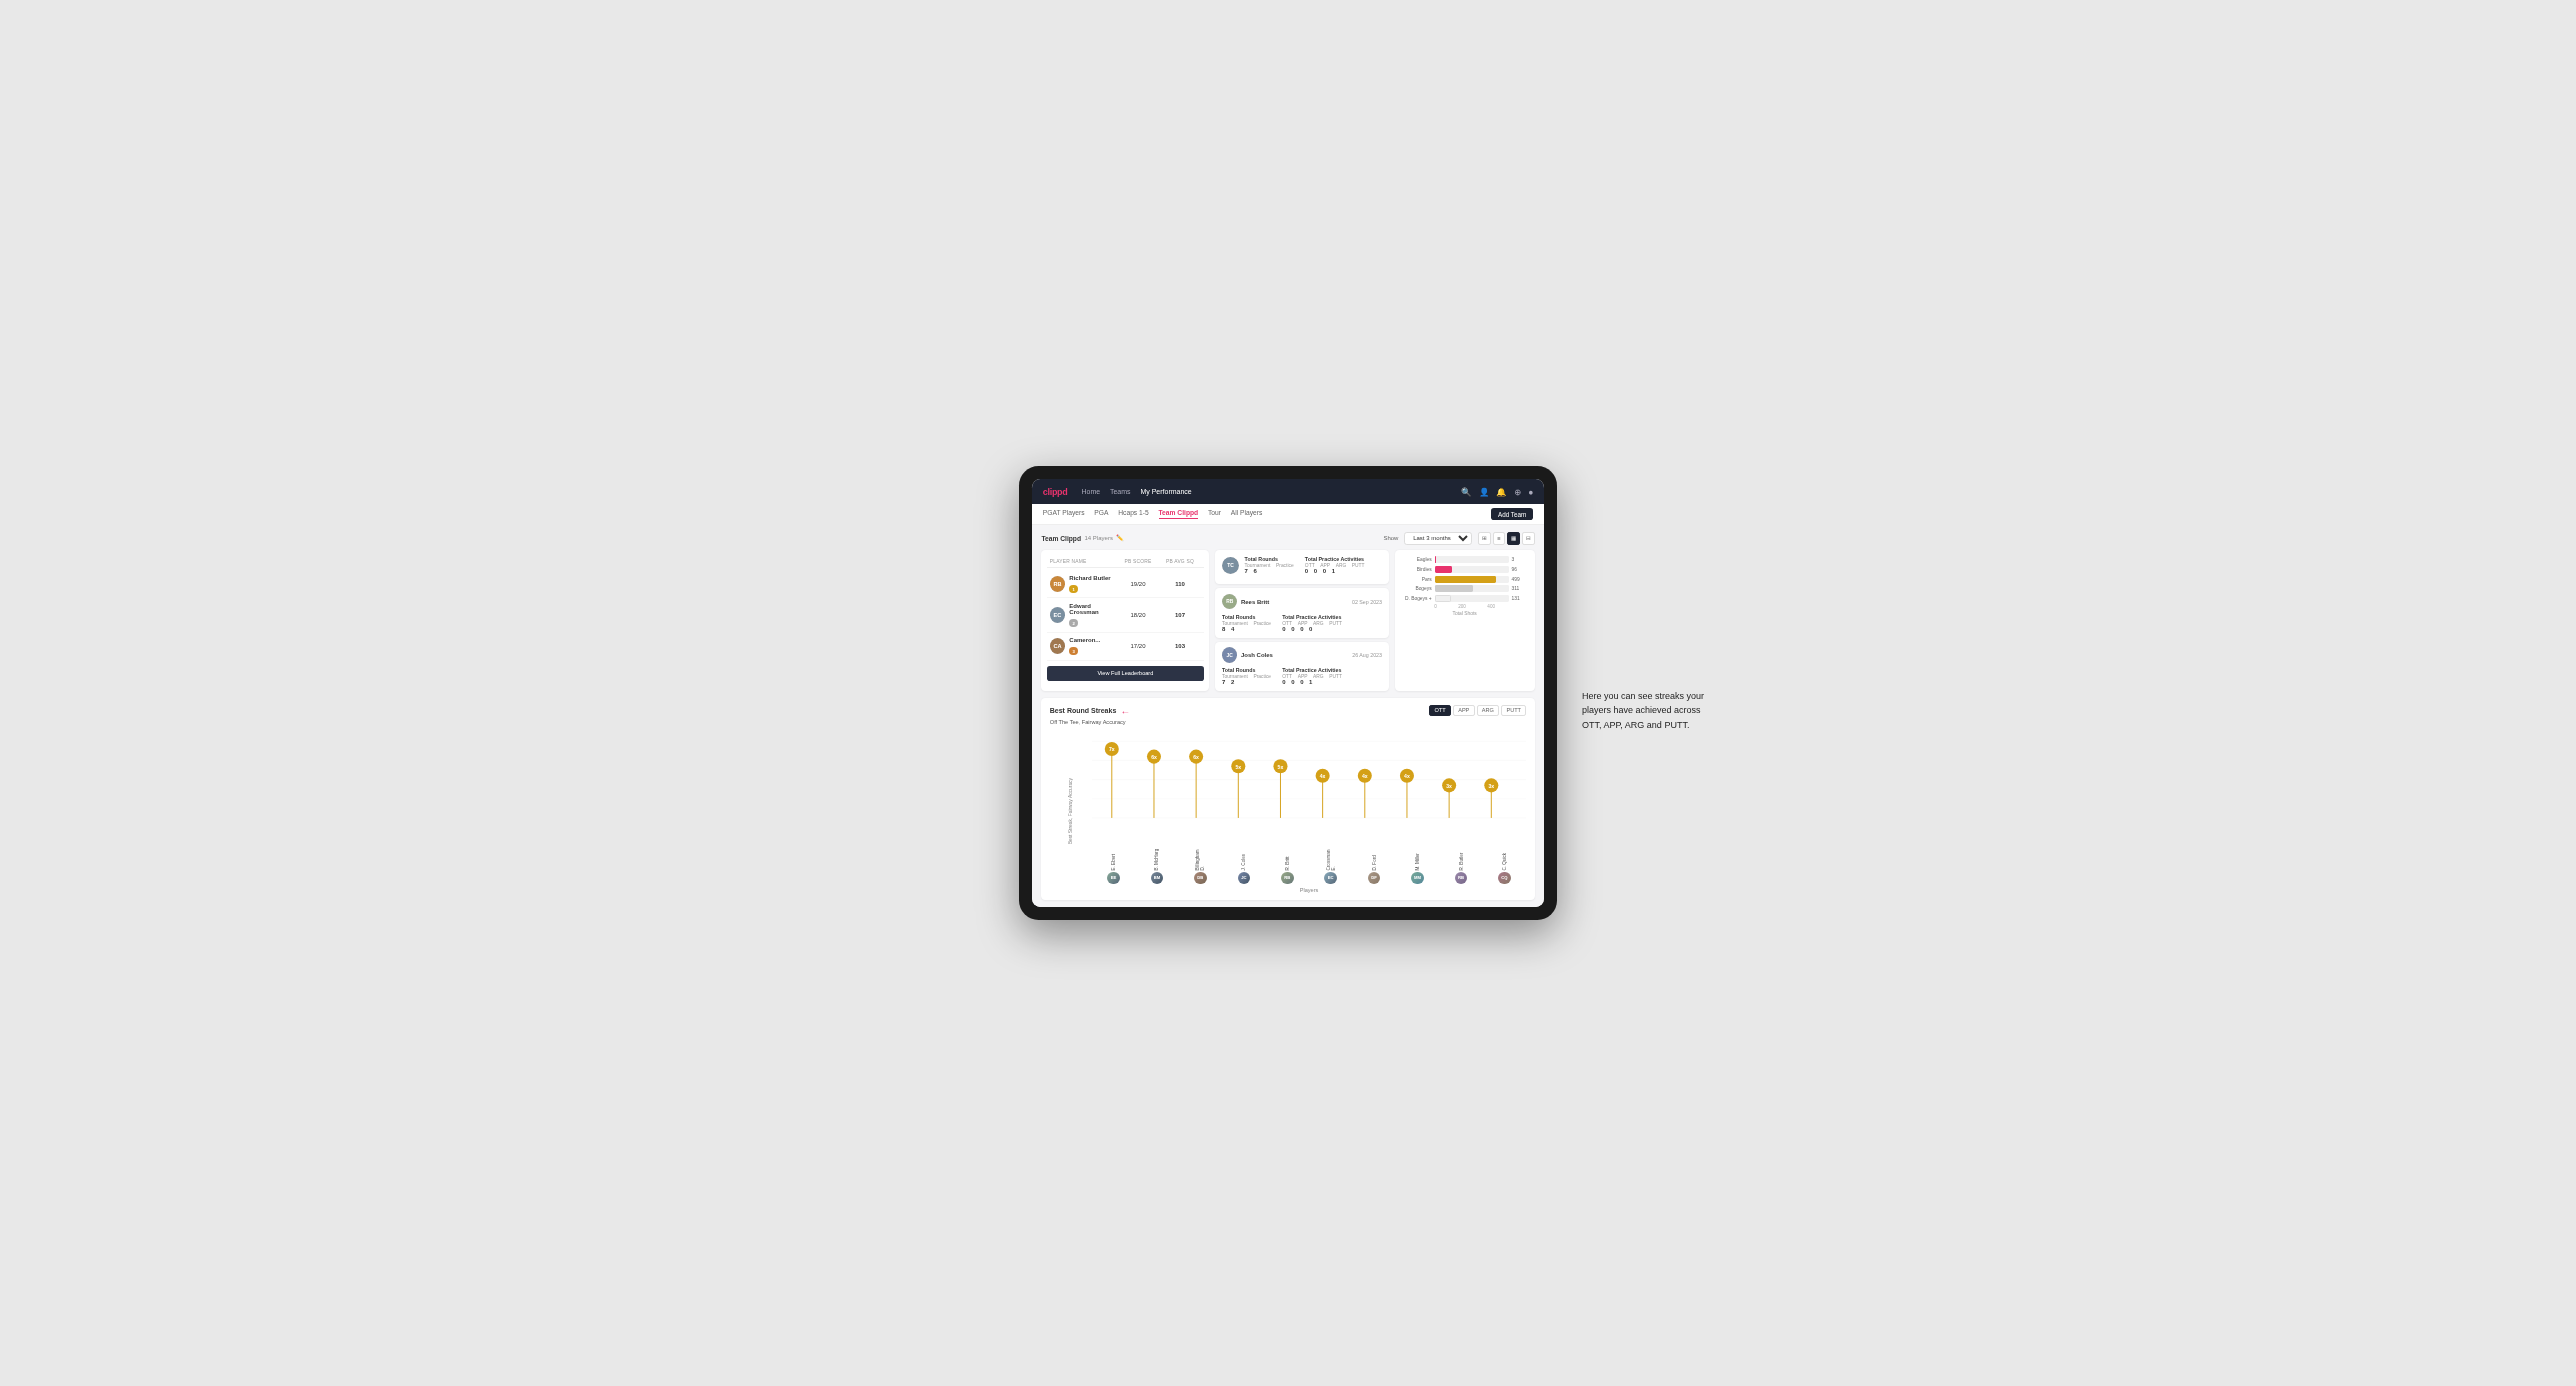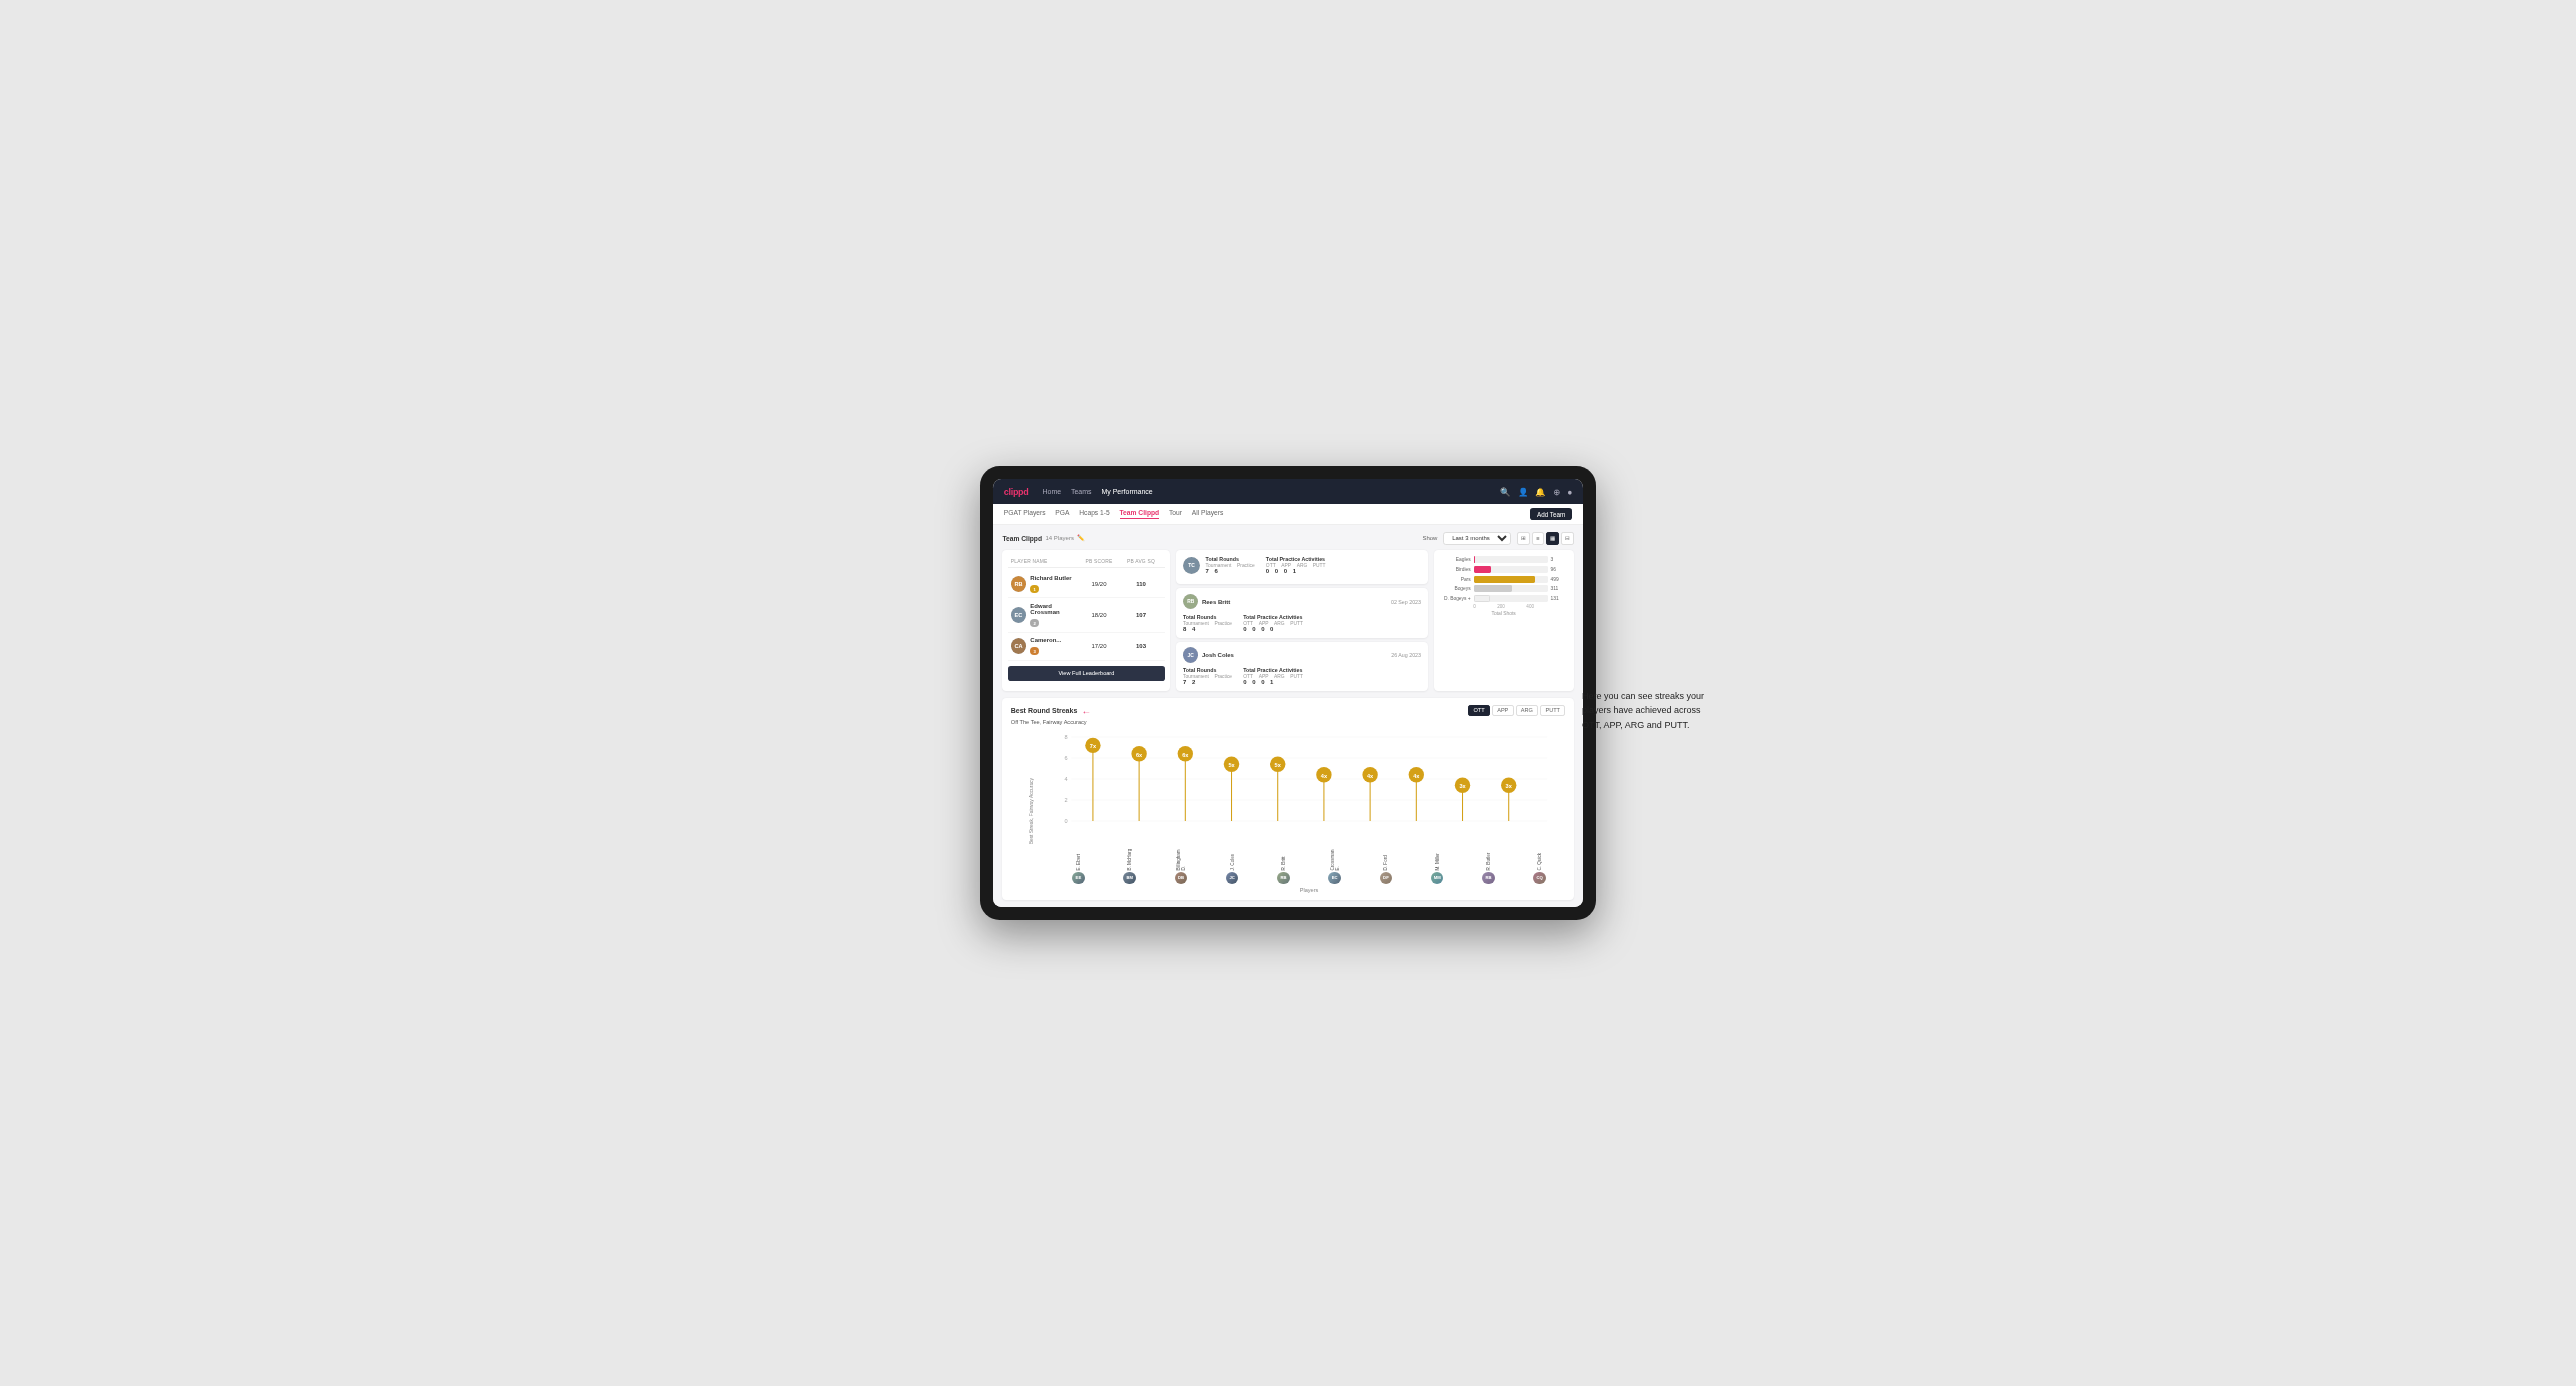--- a/index.html
+++ b/index.html
@@ -5,21 +5,21 @@
     * { box-sizing: border-box; margin: 0; padding: 0; }
     body {
       background: #e8e8e8;
       display: flex;
       justify-content: center;
       align-items: center;
       min-height: 100vh;
       font-family: -apple-system, BlinkMacSystemFont, 'Segoe UI', sans-serif;
     }
     .tablet-frame {
-      width: 616px;
+      width: 538px;
       background: #1a1a1a;
       border-radius: 19.6px;
       padding: 12.6px;
       box-shadow: 0 14px 42px rgba(0,0,0,0.4);
     }
     .tablet-screen {
       background: #fff;
       border-radius: 8.4px;
       overflow: hidden;
     }

